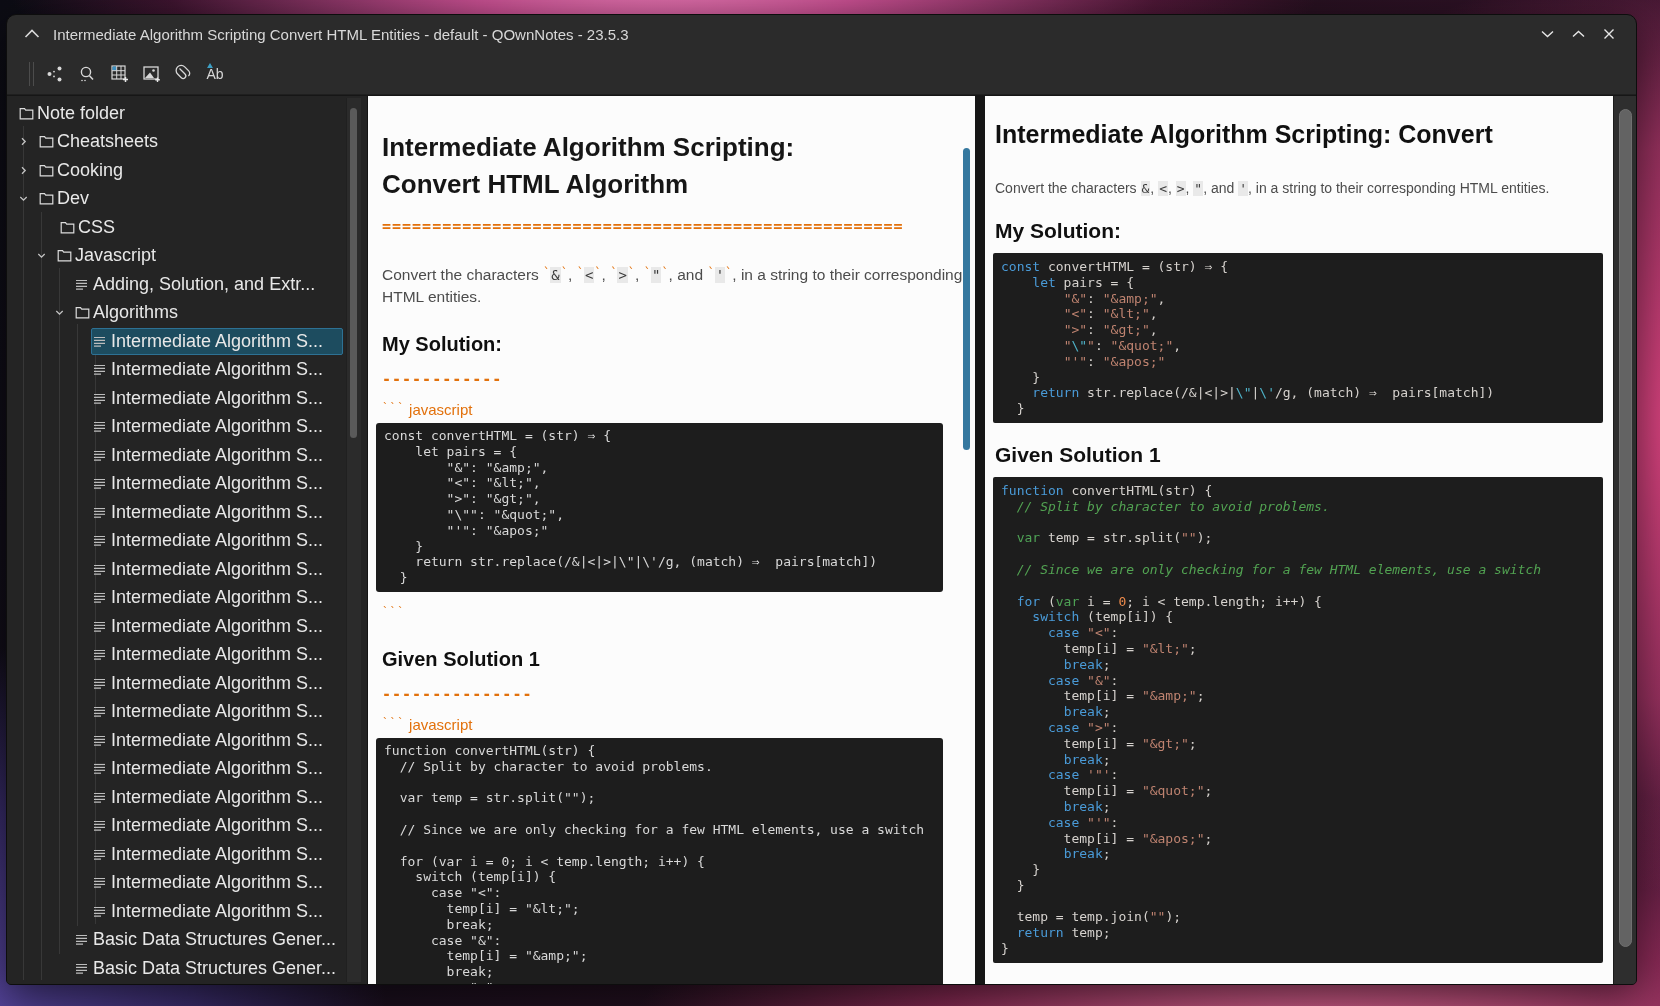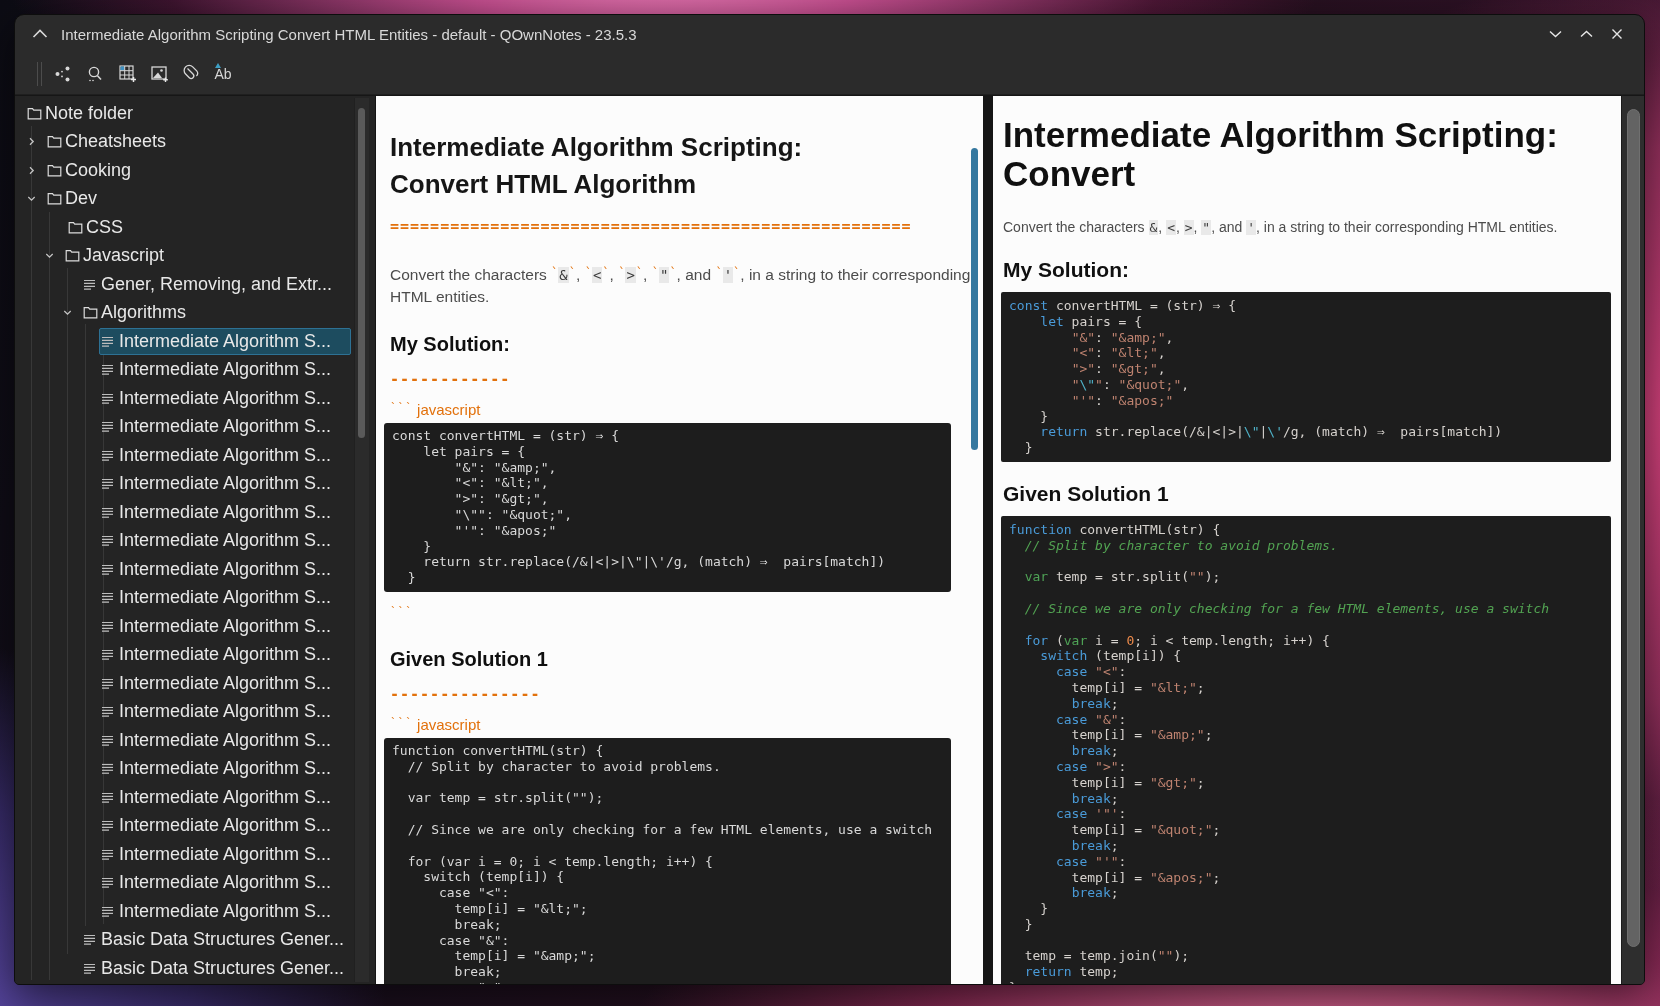--- a/index.html
+++ b/index.html
@@ -5,21 +5,21 @@
   * { margin:0; padding:0; box-sizing:border-box; }
   html,body { width:1660px; height:1006px; overflow:hidden; font-family:"Liberation Sans",sans-serif; }
   .desktop { position:relative; width:1660px; height:1006px; overflow:hidden;
     background:
       radial-gradient(900px 430px at 40% -8%, #ff9fd0 0%, rgba(236,93,169,.8) 28%, rgba(180,40,110,.28) 58%, rgba(0,0,0,0) 75%),
       radial-gradient(720px 620px at 103% 42%, rgba(228,70,132,.95) 0%, rgba(226,72,133,.55) 45%, rgba(0,0,0,0) 76%),
       radial-gradient(950px 430px at 80% 108%, rgba(255,128,170,.92) 0%, rgba(212,62,122,.5) 45%, rgba(0,0,0,0) 75%),
       radial-gradient(620px 520px at -5% 103%, rgba(99,80,180,.97) 0%, rgba(76,60,150,.62) 45%, rgba(0,0,0,0) 76%),
       linear-gradient(115deg,#0c0c14 0%,#180f1d 35%,#26101f 60%,#33122a 82%,#3c1430 100%);
   }
-  .window { position:absolute; left:14px; top:14px; width:1631px; height:971px;
+  .window { position:absolute; left:6px; top:14px; width:1631px; height:971px;
     background:#2b2b2b; border:1px solid #0d0d0d; border-radius:10px 10px 5px 5px;
     box-shadow:0 12px 42px rgba(0,0,0,.55); display:flex; flex-direction:column; overflow:hidden; }
   
   .titlebar { height:38px; flex:0 0 38px; display:flex; align-items:center; padding:0 14px; color:#d6d6d6; }
   .app-chevron { width:22px; height:20px; display:inline-flex; align-items:center; justify-content:center; margin-right:10px; }
   .tb-title { font-size:15px; color:#d8d8d8; white-space:nowrap; flex:1 1 auto; overflow:hidden; }
   .win-controls { display:flex; gap:13px; margin-right:4px; }
   .win-btn { width:18px; height:18px; display:inline-flex; align-items:center; justify-content:center; cursor:default; }
   
   .toolbar { height:42px; flex:0 0 42px; display:flex; align-items:center; padding-left:22px; border-bottom:1px solid #1f1f1f; }
@@ -49,21 +49,21 @@
   .tick { color:#e2710c; font-family:"DejaVu Sans Mono",monospace; font-size:12px; vertical-align:3px; }
   .ed-h2 { font-weight:700; font-size:20px; color:#0f0f0f; margin-top:26px; }
   .fence { color:#e2710c; font-size:15px; margin-top:13px; }
   .fence .ticks { font-family:"DejaVu Sans Mono",monospace; font-size:11px; vertical-align:4px; letter-spacing:1px; }
   pre.ed-code { background:#1d1d1d; color:#d9d9d9; font-family:"DejaVu Sans Mono",monospace; font-size:13px; line-height:15.8px; padding:5px 8px 6px 8px; margin:5px 22px 0 -6px; border-radius:3px; white-space:pre; overflow:hidden; }
   .ed-scroll { position:absolute; right:5px; top:52px; width:7px; height:302px; background:#35789f; border-radius:3.5px; }
   
   .splitter { flex:0 0 10px; background:#161616; }
   
   .preview { flex:0 0 628px; background:#fcfcfc; overflow:hidden; padding:12px 10px 0 10px; }
-  .pv-h1 { font-weight:700; font-size:35px; line-height:39px; color:#101010; margin-top:7px; }
+  .pv-h1 { font-weight:700; font-size:25px; line-height:39px; color:#101010; margin-top:7px; }
   .pv-para { font-size:14px; line-height:20px; color:#4c4c4c; margin-top:24px; white-space:nowrap; }
   .pv-para .icode { font-size:13px; }
   .pv-h2 { font-weight:700; font-size:21px; color:#101010; margin-top:20px; }
   pre.pv-code { background:#1d1d1d; font-family:"DejaVu Sans Mono",monospace; font-size:13px; line-height:15.8px; padding:6px 8px; margin:10px 0 0 -2px; border-radius:2px; white-space:pre; overflow:hidden; }
   .tk-p{color:#d6d2ce}.tk-k{color:#4a9bd8}.tk-v{color:#4fa356}.tk-c{color:#52a352;font-style:italic}
   .tk-s{color:#bf8370}.tk-e{color:#4fb3c9}.tk-n{color:#ec8a4b}
   
   .pv-sbcol { flex:0 0 25px; background:#2e2e2e; border-left:1px solid #1c1c1c; position:relative; }
   .pv-thumb { position:absolute; left:5px; top:13px; width:13px; height:838px; background:#636363; border-radius:6.5px; border:1px solid #707070; }
   svg { display:block; }
@@ -242,21 +242,21 @@
                 <span class="t-icon">
                   <svg width="13" height="13" viewBox="0 0 13 13">
                     <g stroke="#bdbdbd" stroke-width="1.2">
                       <line x1="1" y1="2.5" x2="12" y2="2.5"></line>
                       <line x1="1" y1="5.4" x2="12" y2="5.4"></line>
                       <line x1="1" y1="8.3" x2="12" y2="8.3"></line>
                       <line x1="1" y1="11.2" x2="8" y2="11.2"></line>
                     </g>
                   </svg>
                 </span>
-                <span class="t-label">Gener, Removing, and Extr...</span>
+                <span class="t-label">Adding, Solution, and Extr...</span>
               </span>
             </div>
             <div class="t-row" style="padding-left: 47px;">
               <span class="chev">
                 <svg width="11" height="11" viewBox="0 0 11 11">
                   <path d="M2.3 4 L5.5 7.2 L8.7 4" fill="none" stroke="#c4c4c4" stroke-width="1.3"></path>
                 </svg>
               </span>
               <span class="t-body">
                 <span class="t-icon">

